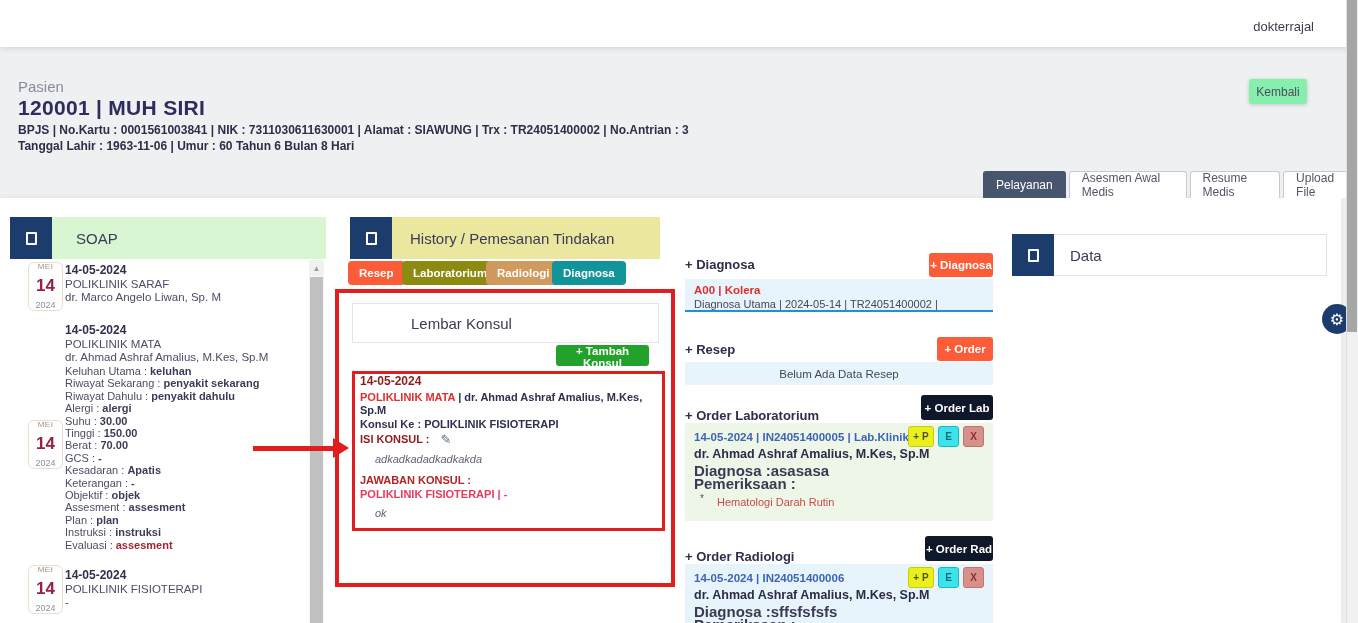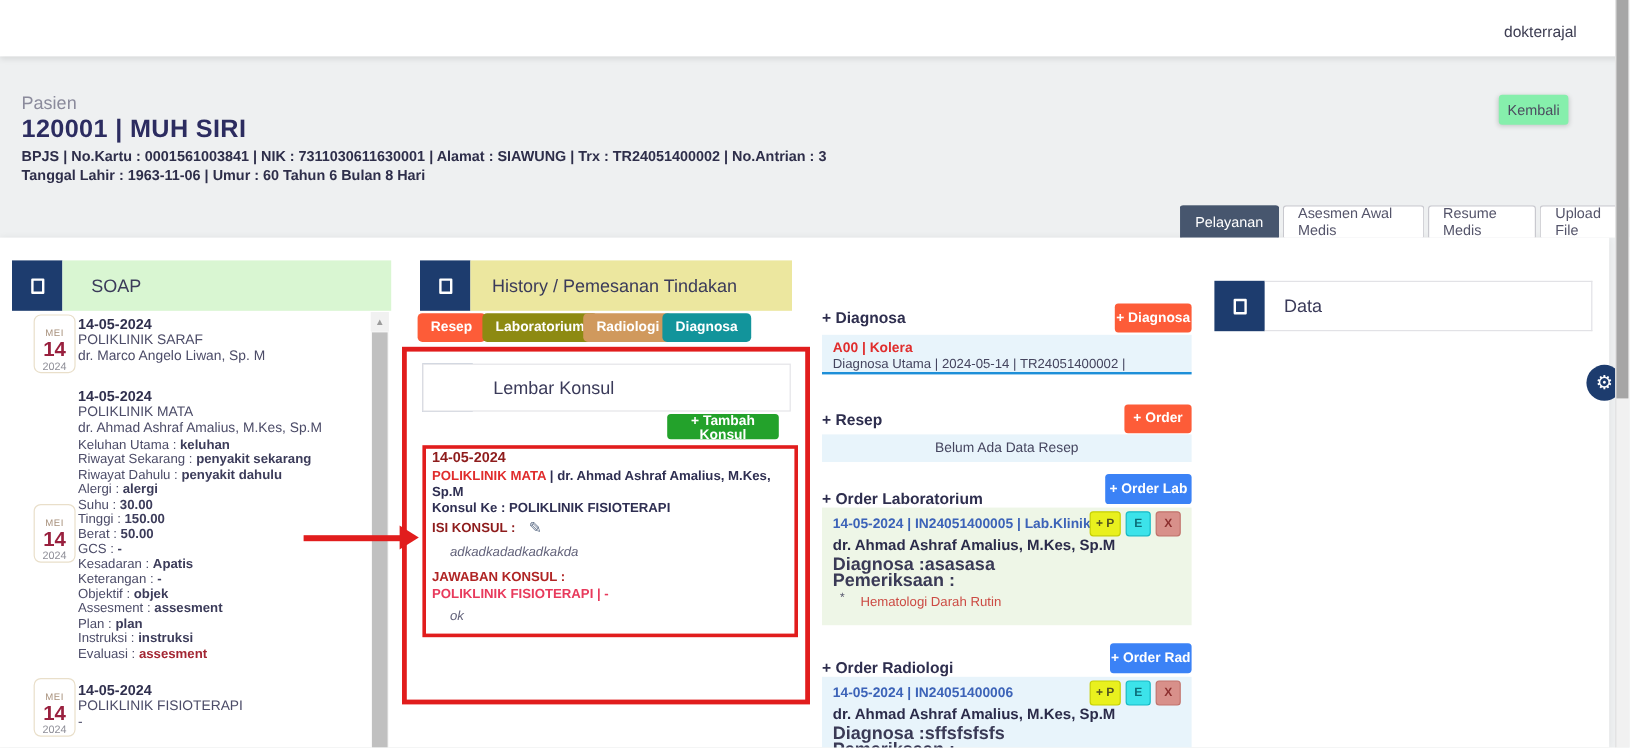--- a/index.html
+++ b/index.html
@@ -39,21 +39,21 @@
 
   .soap-head   { position:absolute; left:52px; top:217px; width:274px; height:42px; background:#d9f6d2;
                  display:flex; align-items:center; padding-left:24px; }
   .hist-head   { position:absolute; left:392px; top:217px; width:268px; height:42px; background:#ece79f;
                  display:flex; align-items:center; padding-left:18px; }
   .data-head   { position:absolute; left:1054px; top:234px; width:273px; height:42px; background:#fff;
                  border:1px solid #e2e2e6; border-left:none; display:flex; align-items:center; padding-left:16px; }
 
   
   .date-badge { position:absolute; width:35px; height:49px; background:#fff; border:1px solid #e9dfca;
-                border-radius:6px; display:flex; flex-direction:column; align-items:center; justify-content:flex-end;
+                border-radius:6px; display:flex; flex-direction:column; align-items:center; justify-content:space-between;
                 line-height:1.05; }
   .date-badge .m { font-size:8px; color:#a8917c; letter-spacing:.5px; }
   .date-badge .d { font-size:17px; font-weight:700; color:#99203e; }
   .date-badge .y { font-size:9px; color:#8f8f98; }
 
   .soap-entry { position:absolute; left:65px; width:240px; font-size:11.5px; color:#4c4c68; line-height:13.5px; }
   .soap-entry .edate { font-size:12px; font-weight:700; color:#30304e; }
   .soap-details { margin-top:.5px; font-size:11px; line-height:12.4px; color:#4c4c68; }
   .soap-details b { color:#3c3c5a; }
   .soap-details .redval { color:#a32633; }
@@ -88,21 +88,21 @@
   .hl-inner { position:absolute; left:352px; top:371px; width:313px; height:160px; border:3px solid #e11d1d; z-index:6; pointer-events:none; }
   .arrow-line { position:absolute; left:253px; top:446px; width:82px; height:5px; background:#e11d1d; z-index:7; pointer-events:none; }
   .arrow-head { position:absolute; left:333px; top:438px; width:0; height:0; border-top:10px solid transparent;
                 border-bottom:10px solid transparent; border-left:16px solid #e11d1d; z-index:7; pointer-events:none; }
 
   
   .o-heading { position:absolute; font-size:13px; font-weight:700; color:#2e2e4e; }
   .o-btn { position:absolute; border:none; border-radius:3px; color:#fff; font-size:11.5px; font-weight:700;
            font-family:inherit; cursor:pointer; }
   .o-btn.orange { background:#fd5c38; }
-  .o-btn.pink   { background:#3b82f6; }
+  .o-btn.pink   { background:#0f172a; }
   .row-blue  { position:absolute; left:685px; width:308px; background:#e8f4fb; }
   .row-green { position:absolute; left:685px; width:308px; background:#eef6e7; }
   .diag-code { position:absolute; left:694px; top:284px; font-size:11.5px; font-weight:700; color:#e02d2d; }
   .diag-det  { position:absolute; left:694px; top:298px; font-size:11px; color:#45455f; }
   .empty-txt { position:absolute; left:685px; top:368px; width:308px; text-align:center; font-size:11.5px; color:#45455f; }
   .card-line1 { font-size:11.5px; font-weight:700; color:#3c63b8; }
   .card-doc   { font-size:12.5px; font-weight:700; color:#2b2b4a; }
   .card-sub   { font-size:15px; font-weight:700; color:#3a3a56; }
   .chip { position:absolute; height:21px; border-radius:3px; font-size:10px; font-weight:700; border:1px solid transparent;
           display:flex; align-items:center; justify-content:center; cursor:pointer; font-family:inherit; }
@@ -170,21 +170,21 @@
   <div class="edate">14-05-2024</div>
   <div>POLIKLINIK MATA</div>
   <div>dr. Ahmad Ashraf Amalius, M.Kes, Sp.M</div>
   <div class="soap-details" id="soap-details">
       <div><span>Keluhan Utama : </span><b>keluhan</b></div>
       <div><span>Riwayat Sekarang : </span><b>penyakit sekarang</b></div>
       <div><span>Riwayat Dahulu : </span><b>penyakit dahulu</b></div>
       <div><span>Alergi : </span><b>alergi</b></div>
       <div><span>Suhu : </span><b>30.00</b></div>
       <div><span>Tinggi : </span><b>150.00</b></div>
-      <div><span>Berat : </span><b>50.00</b></div>
+      <div><span>Berat : </span><b>70.00</b></div>
       <div><span>GCS : </span><b>-</b></div>
       <div><span>Kesadaran : </span><b>Apatis</b></div>
       <div><span>Keterangan : </span><b>-</b></div>
       <div><span>Objektif : </span><b>objek</b></div>
       <div><span>Assesment : </span><b>assesment</b></div>
       <div><span>Plan : </span><b>plan</b></div>
       <div><span>Instruksi : </span><b>instruksi</b></div>
       <div><span>Evaluasi : </span><b class="redval">assesment</b></div>
     </div>
 </div>

